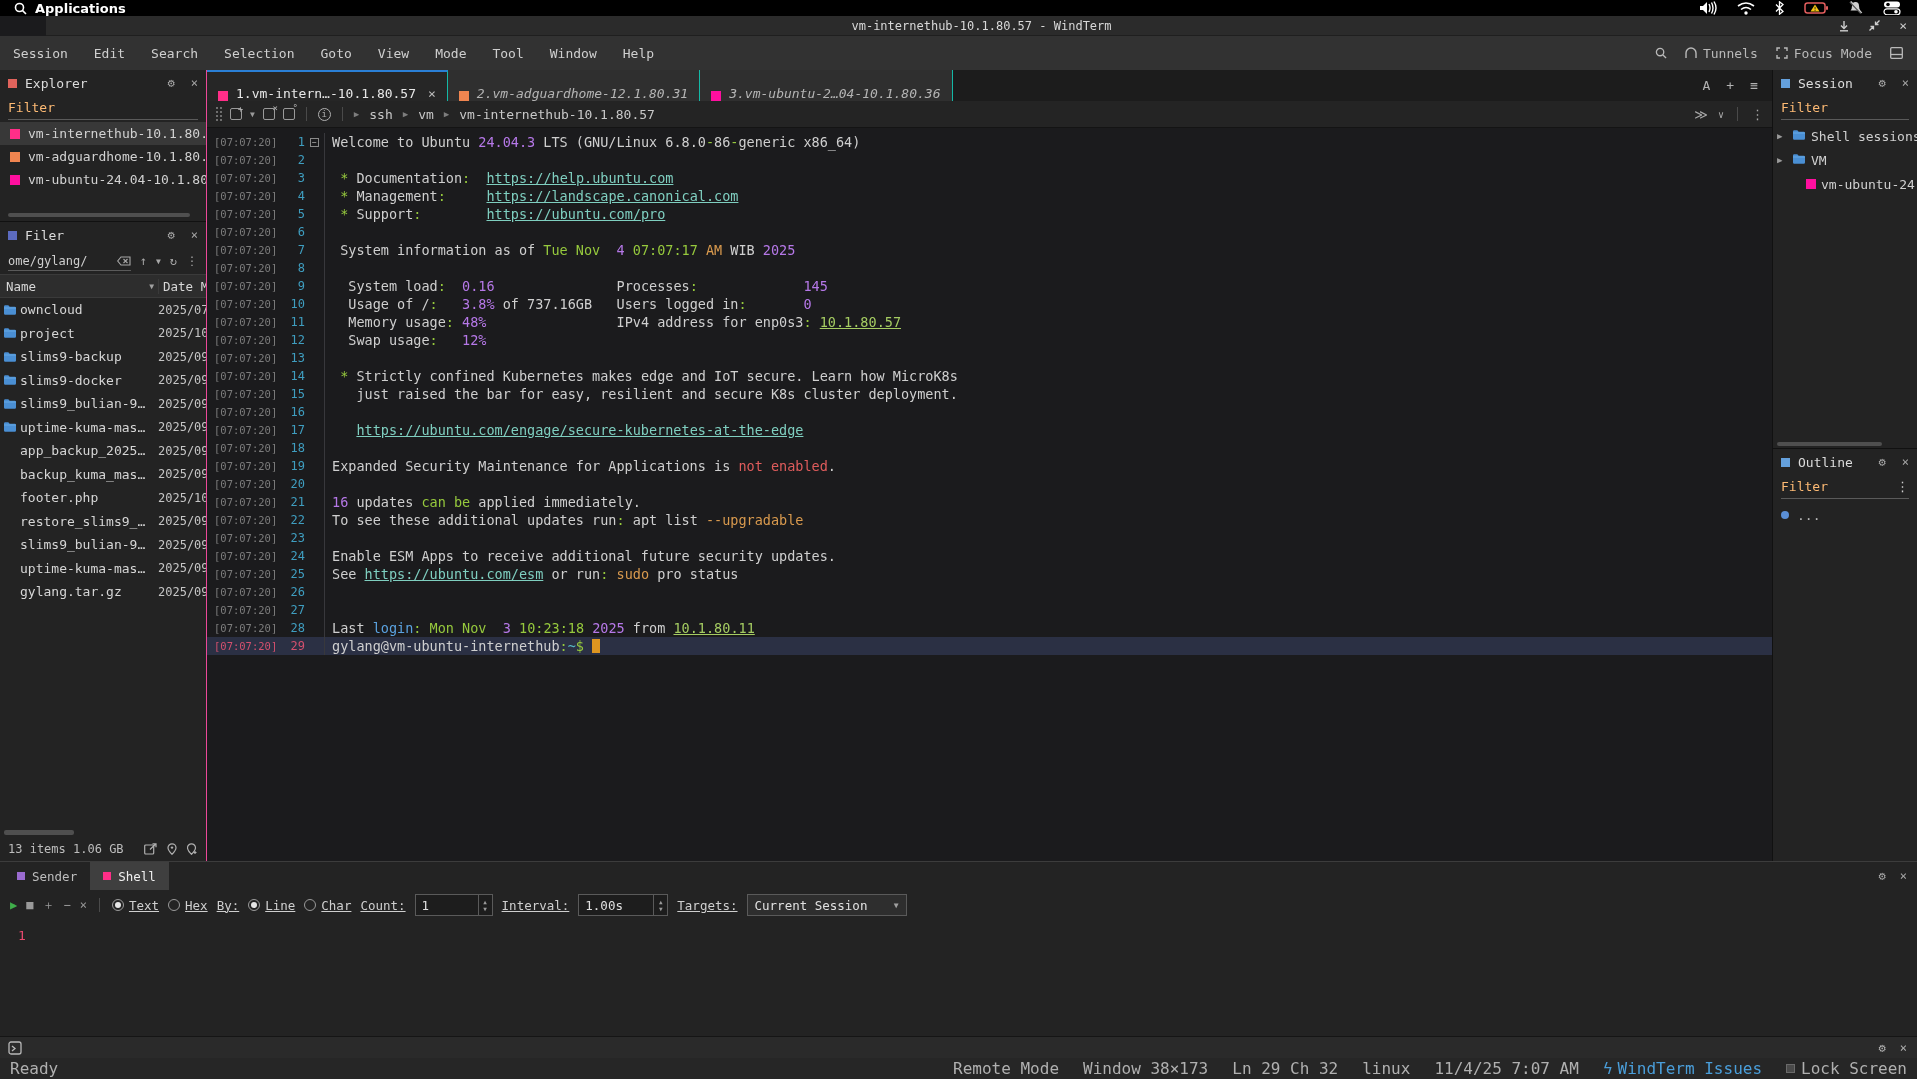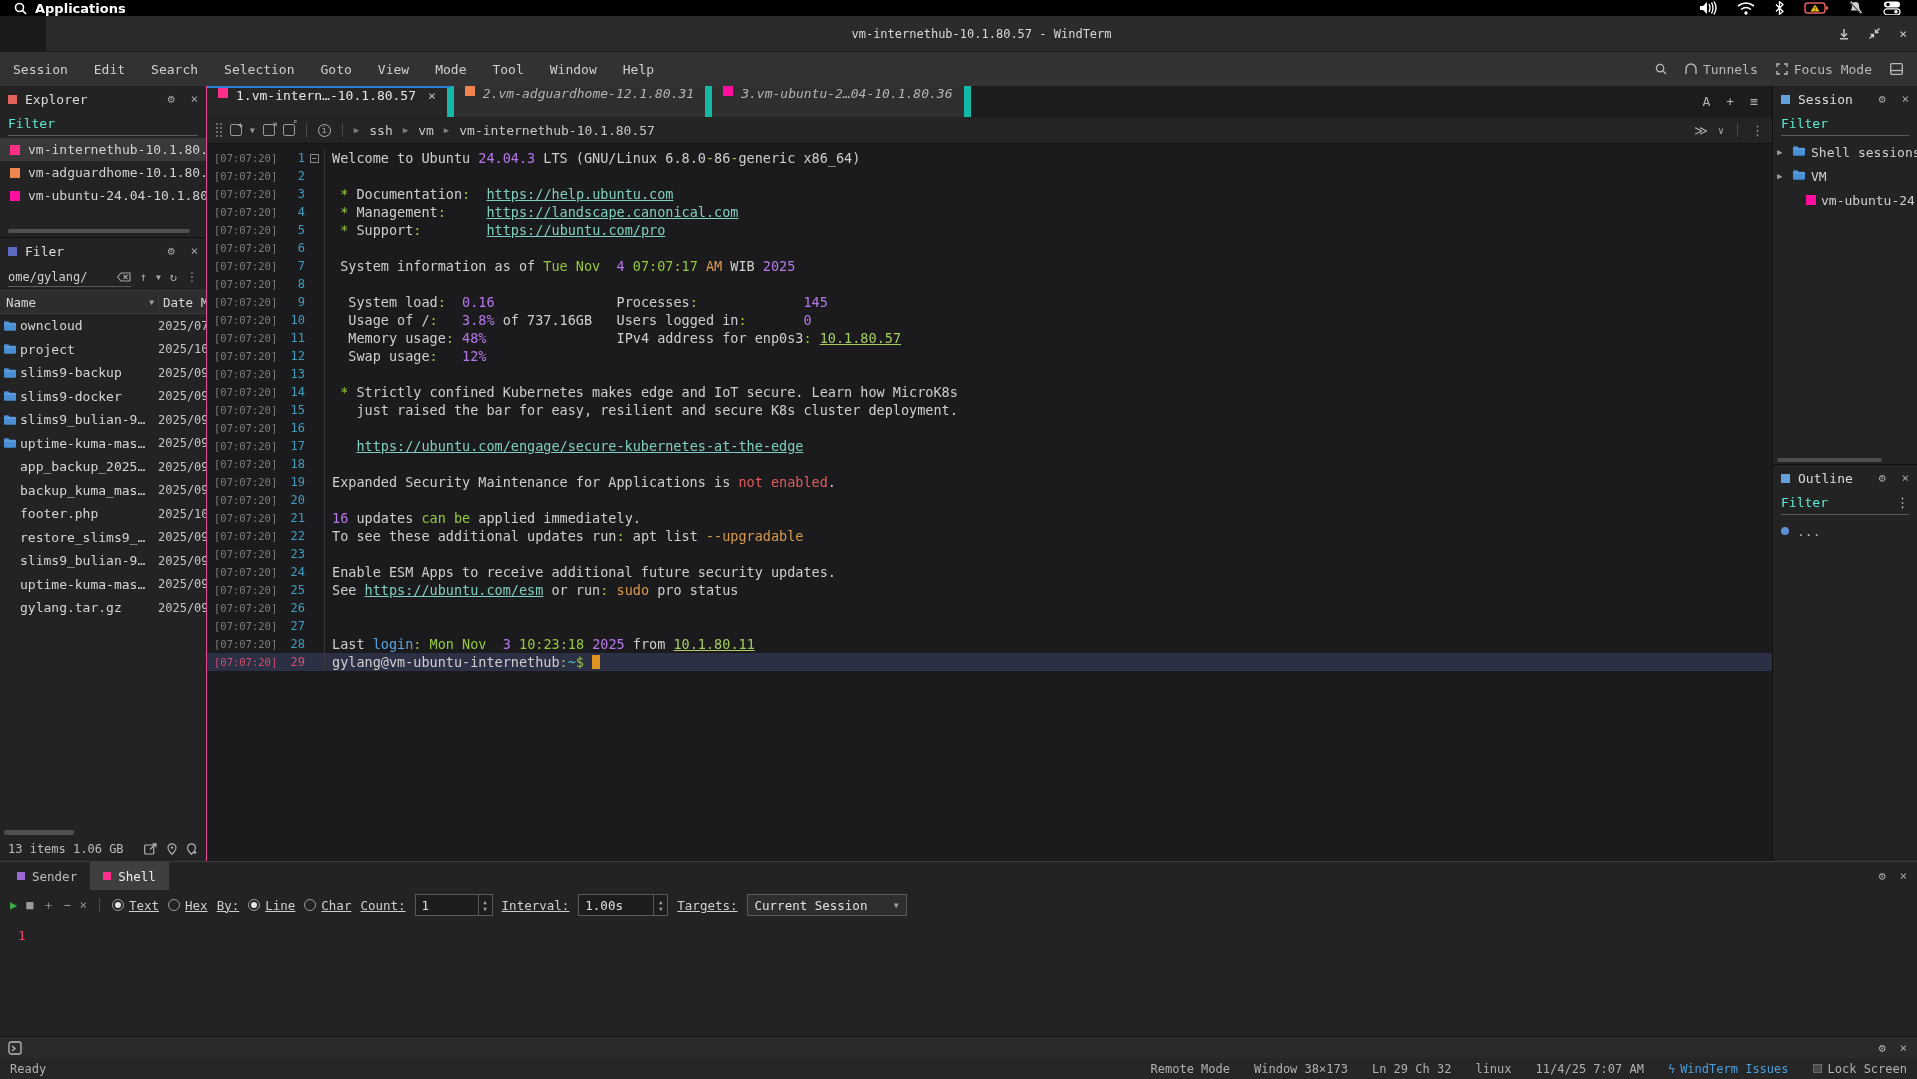--- a/index.html
+++ b/index.html
@@ -9,41 +9,41 @@
 
   
   .topbar { height:16px; background:#000; display:flex; align-items:center; color:#fff;
             font-family:"DejaVu Sans", sans-serif; flex:none; }
   .topbar .appmenu { display:flex; align-items:center; gap:8px; padding:0 14px; height:100%; font-weight:bold; font-size:13px; }
   .topbar .clock { position:absolute; left:0; right:0; text-align:center; font-weight:bold; font-size:13px; pointer-events:none; }
   .topbar .tray { margin-left:auto; display:flex; align-items:center; gap:20px; padding-right:16px; }
   .topbar svg { display:block; }
 
   
-  .titlebar { height:36px; background:#2b2b2b; display:flex; align-items:center; justify-content:center;
+  .titlebar { height:20px; background:#2b2b2b; display:flex; align-items:center; justify-content:center;
               position:relative; color:#d8d8d8; font-size:12px; flex:none; border-bottom:1px solid #1f1f1f;margin-left:46px; }
   .winctrls { position:absolute; right:10px; top:0; height:100%; display:flex; align-items:center; gap:18px; }
   .winctrls span { color:#cfcfcf; }
 
   
   .menubar { height:34px; background:#323232; display:flex; align-items:center; flex:none; font-size:13px; color:#cfcfcf; }
   .menubar .mitem { padding:0 13px; height:100%; display:flex; align-items:center; cursor:default; }
   .menubar .mright { margin-left:auto; display:flex; align-items:center; gap:18px; padding-right:14px; color:#b9b9b9; }
   .menubar .mright .mr { display:flex; align-items:center; gap:6px; }
 
   
   .main { flex:1; display:flex; min-height:0; }
 
   
   .phead { height:26px; display:flex; align-items:center; gap:8px; padding:0 8px; flex:none; }
   .phead .sq { width:9px; height:9px; flex:none; }
   .phead .ptitle { flex:1; font-size:13px; color:#dcdcdc; white-space:nowrap; overflow:hidden; }
   .phead .pico { color:#a8a8a8; font-size:12px; margin-left:8px; }
   .pfilter { height:24px; display:flex; align-items:center; margin:0 8px; border-bottom:1px solid #5a5a5a; flex:none; }
-  .pfilter .ph { color:#5eead4; font-size:13px; }
+  .pfilter .ph { color:#fdba74; font-size:13px; }
   .scroll-h { height:4px; background:#4f4f4f; border-radius:2px; margin:4px 8px; flex:none; }
 
   
   .sb-left { width:207px; background:#232323; border-right:1px solid #ec4899; display:flex; flex-direction:column; flex:none; }
   .explorer { height:152px; display:flex; flex-direction:column; border-bottom:1px solid #111; }
   .ex-list { margin-top:2px; }
   .ex-item { height:23px; display:flex; align-items:center; gap:8px; padding:0 10px; white-space:nowrap; overflow:hidden; }
   .ex-item.sel { background:#383838; }
   .ex-item .sq { width:10px; height:10px; flex:none; }
   .ex-item .lbl { font-size:13px; color:#d2d2d2; }
@@ -64,22 +64,22 @@
   .frow .fdate { width:48px; font-size:12px; color:#c6c6c6; white-space:nowrap; overflow:hidden; flex:none; }
   .filer-spacer { flex:1; }
   .filer .scroll-h { width:70px; margin:2px 0 2px 4px; height:5px; }
   .ffooter { height:24px; display:flex; align-items:center; gap:10px; padding:0 8px; font-size:12px; color:#bdbdbd; flex:none; }
   .ffooter .txt { flex:1; white-space:nowrap; overflow:hidden; }
   .ffooter svg { flex:none; }
 
   
   .center { flex:1; display:flex; flex-direction:column; min-width:0; background:#1b1b1d; }
   .tabbar { height:31px; background:#1c1c1c; display:flex; align-items:stretch; flex:none; }
-  .tab { display:flex; align-items:flex-start; gap:8px; padding:0 11px; font-size:13px; background:#2f2f2f;
-         color:#b5b5b5; border-right:7px solid #14b8a6; white-space:nowrap; }
+  .tab { display:flex; align-items:flex-end; gap:8px; padding:0 11px; font-size:13px; background:#2f2f2f;
+         color:#b5b5b5; border-right:1px solid #14b8a6; white-space:nowrap; }
   .tab i { font-style:italic; }
   .tab.active { background:#262626; color:#e8e8e8; border-top:2px solid #2a7fd6; }
   .tab .sq { width:10px; height:10px; flex:none; }
   .tab .tclose { color:#c0c0c0; margin-left:4px; }
   .tabbar .tright { margin-left:auto; display:flex; align-items:center; gap:16px; padding-right:14px; color:#b3b3b3; font-size:13px; }
 
   .termbar { height:27px; background:#242424; border-bottom:1px solid #141414; display:flex; align-items:center; gap:8px;
              padding:0 8px; flex:none; color:#b9b9b9; }
   .dots { width:7px; height:16px; background-image:radial-gradient(#6e6e6e 1px, transparent 1.2px);
           background-size:4px 4px; flex:none; }
@@ -142,21 +142,21 @@
                    align-items:center; justify-content:center; color:#9a9a9a; font-size:6px; line-height:7px; }
   .selbox { width:160px; height:22px; border:1px solid #5a5a5a; background:#2e2e2e; display:flex; align-items:center;
             padding:0 7px; font-size:12.5px; color:#e0e0e0; }
   .selbox .sarr { margin-left:auto; font-size:8px; color:#a0a0a0; }
   .snd-content { flex:1; padding:8px 0 0 18px; font-size:13px; color:#e84a6f; }
 
   
   .msgbar { height:22px; background:#2a2a2a; border-top:1px solid #151515; display:flex; align-items:center; flex:none; }
   .msgbar .mleft { margin-left:8px; display:flex; align-items:center; }
   .msgbar .mright { margin-left:auto; display:flex; gap:14px; margin-right:10px; color:#b0b0b0; font-size:12px; }
-  .statusbar { height:21px; background:#262626; display:flex; align-items:center; font-size:12px; color:#b0b0b0; flex:none; }
+  .statusbar { height:21px; background:#262626; display:flex; align-items:center; font-size:16px; color:#b0b0b0; flex:none; }
   .statusbar .ready { margin-left:10px; }
   .statusbar .sright { margin-left:auto; display:flex; align-items:center; gap:24px; margin-right:10px; white-space:nowrap; }
   .statusbar .blue { color:#4a9eda; display:flex; align-items:center; gap:5px; }
   .statusbar .lock { display:flex; align-items:center; gap:6px; }
   .statusbar .lock .lsq { width:9px; height:9px; background:#4a4a4a; border:1px solid #6a6a6a; }
 </style>
 </head>
 <body>
 
 <div class="screen">

